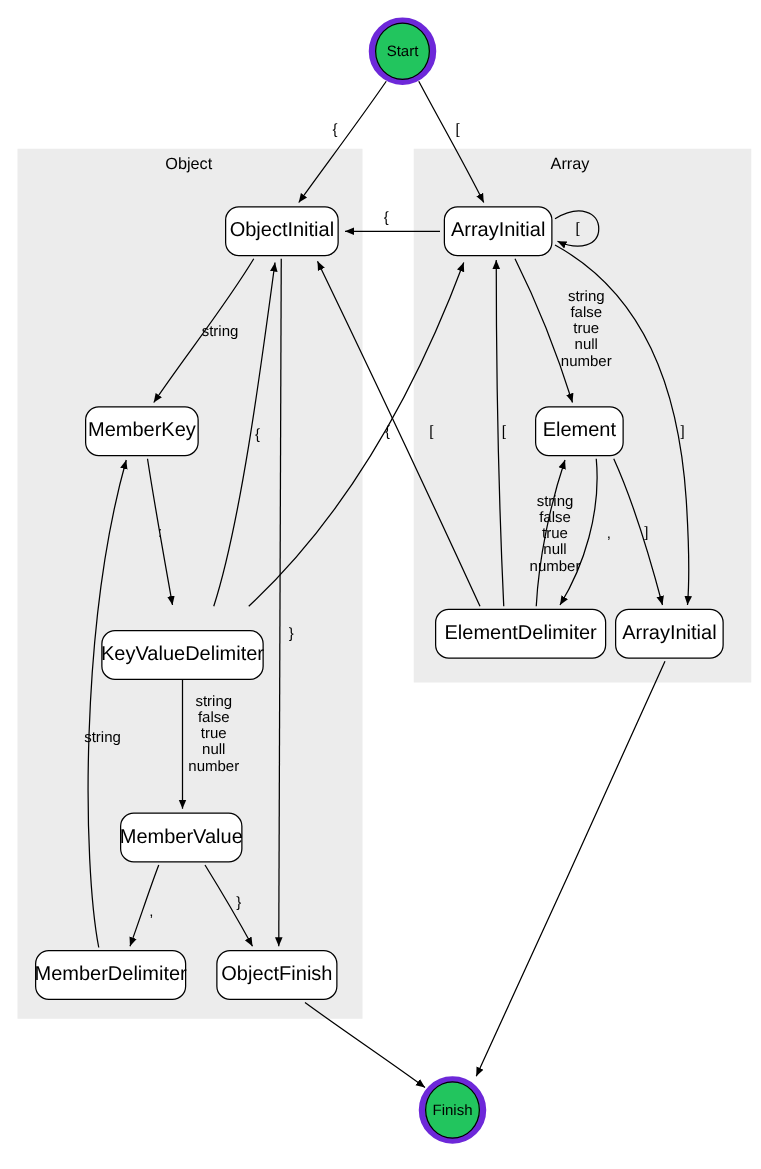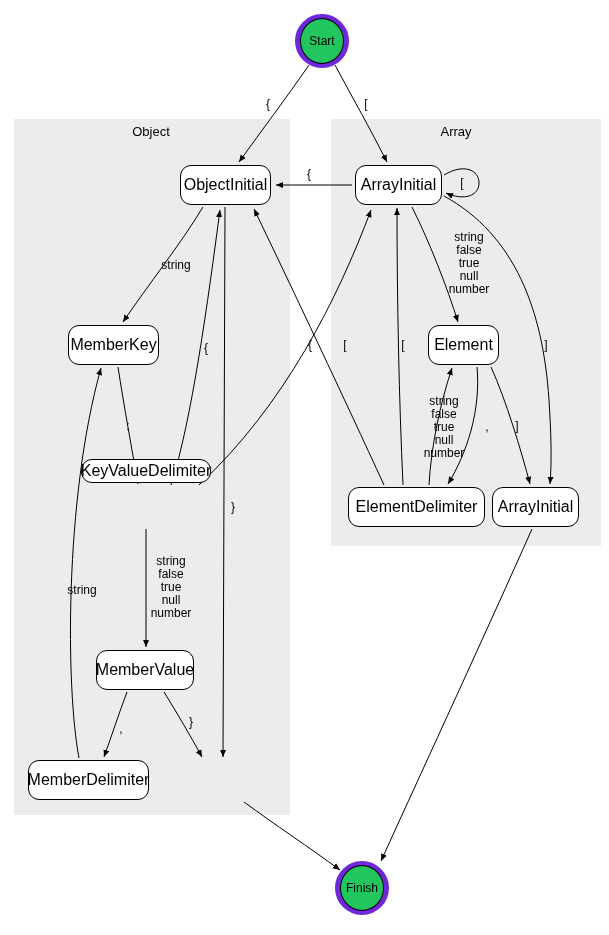--- a/index.html
+++ b/index.html
@@ -65,25 +65,26 @@
     <div class="terminal-inner">Start</div>
   </div>
   <div class="terminal-outer" style="left:335px;top:861px">
     <div class="terminal-inner">Finish</div>
   </div>
 
   <div class="node" style="left:180px;top:165px;width:91px;height:40px">ObjectInitial</div>
   <div class="node" style="left:68px;top:325px;width:91px;height:40px">MemberKey</div>
   <div class="node" style="left:355px;top:165px;width:87px;height:40px">ArrayInitial</div>
   <div class="node" style="left:428px;top:325px;width:71px;height:40px">Element</div>
-  <div class="node" style="left:81px;top:459px;width:130px;height:24px">KeyValueDelimiter</div>
+  <div class="node" style="left:81px;top:504px;width:130px;height:40px">KeyValueDelimiter</div>
   <div class="node" style="left:348px;top:487px;width:137px;height:40px">ElementDelimiter</div>
   <div class="node" style="left:492px;top:487px;width:87px;height:40px">ArrayInitial</div>
   <div class="node" style="left:28px;top:760px;width:121px;height:40px">MemberDelimiter</div>
   <div class="node" style="left:96px;top:650px;width:98px;height:40px">MemberValue</div>
+  <div class="node" style="left:173px;top:760px;width:97px;height:40px">ObjectFinish</div>
 
   <div class="edge-label" style="left:268px;top:104px">{</div>
   <div class="edge-label" style="left:366px;top:104px">[</div>
   <div class="edge-label" style="left:309px;top:174px">{</div>
   <div class="edge-label" style="left:462px;top:183px">[</div>
   <div class="edge-label" style="left:176px;top:265px">string</div>
   <div class="edge-label" style="left:469px;top:263px">string
 false
 true
 null

